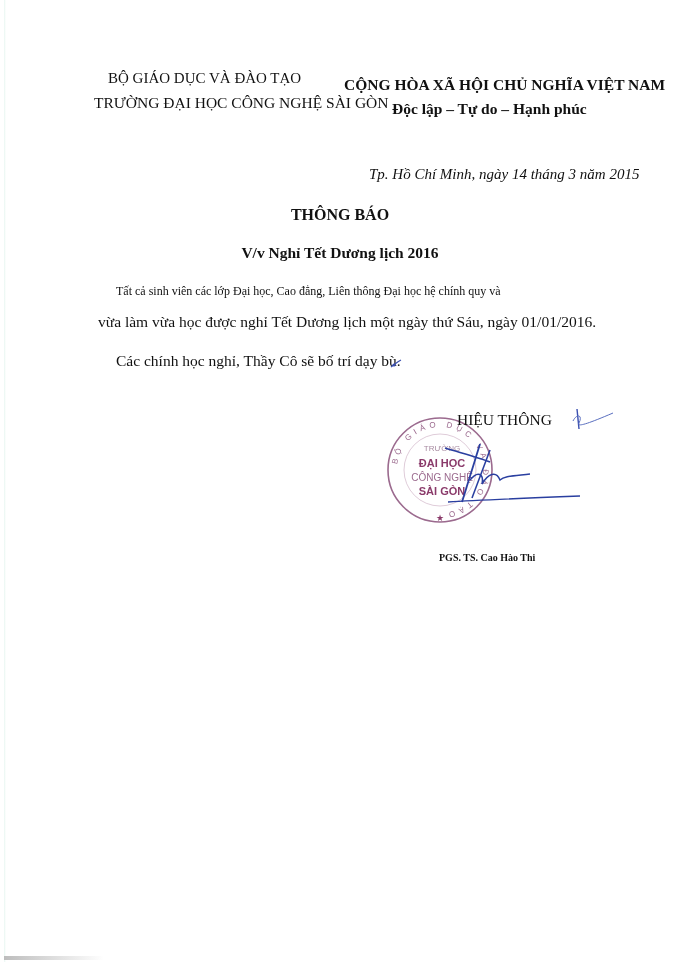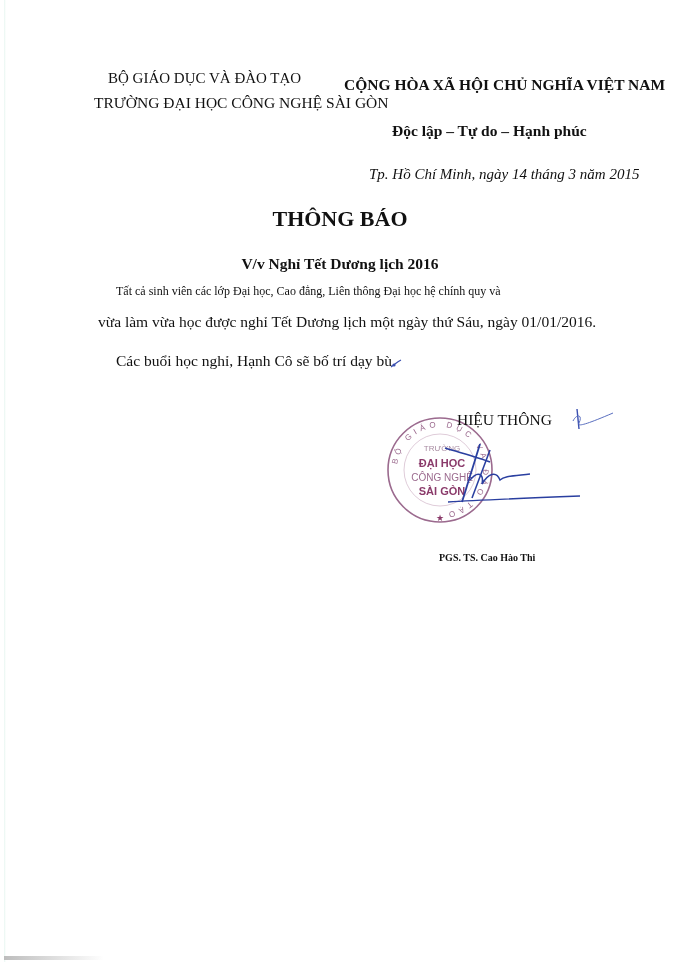--- a/index.html
+++ b/index.html
@@ -12,24 +12,24 @@
     background: linear-gradient(to right, #e8f6f1, #ffffff);
   }
   .scan-smudge {
     position: absolute; left: 4px; bottom: 2px; width: 100px; height: 4px;
     background: linear-gradient(to right, #bdbdbd, rgba(255,255,255,0));
   }
   .abs { position: absolute; white-space: nowrap; }
   .hdr-left-1 { left: 108px; top: 70px; font-size: 15px; }
   .hdr-left-2 { left: 94px; top: 94px; font-size: 15.5px; font-weight: normal; }
   .hdr-right-1 { left: 344px; top: 76px; font-size: 15.5px; font-weight: bold; text-align: right; }
-  .hdr-right-2 { left: 392px; top: 100px; font-size: 15.5px; font-weight: bold; margin-top: 22px; }
+  .hdr-right-2 { left: 392px; top: 100px; font-size: 15.5px; font-weight: bold; }
   .date-line { left: 369px; top: 166px; font-size: 15px; font-style: italic; }
-  .title { left: 0; width: 680px; top: 206px; text-align: center; font-size: 22px; font-weight: bold; }
-  .subtitle { left: 0; width: 680px; top: 244px; text-align: center; font-size: 15.5px; font-weight: bold; margin-top: 11px; }
+  .title { left: 0; width: 680px; top: 206px; text-align: center; font-size: 16px; font-weight: bold; }
+  .subtitle { left: 0; width: 680px; top: 244px; text-align: center; font-size: 15.5px; font-weight: bold; }
   .p1 { left: 116px; top: 284px; font-size: 12px; }
   .p2 { left: 98px; top: 313px; font-size: 15.5px; text-align: center; }
   .p3 { left: 116px; top: 352px; font-size: 15.5px; }
   .initial-mark { position: absolute; left: 389px; top: 356px; width: 14px; height: 14px; }
   .sign-title { left: 457px; top: 411px; font-size: 15.5px; }
   .signer-name { left: 439px; top: 552px; font-size: 10px; font-weight: bold; }
   .seal { position: absolute; left: 385px; top: 415px; width: 110px; height: 110px; }
   .signature { position: absolute; left: 440px; top: 440px; width: 160px; height: 80px; }
   .initial-small { position: absolute; left: 565px; top: 405px; width: 50px; height: 30px; }
 </style>
@@ -44,21 +44,21 @@
 <div class="abs hdr-right-1">CỘNG HÒA XÃ HỘI CHỦ NGHĨA VIỆT NAM</div>
 <div class="abs hdr-right-2">Độc lập – Tự do – Hạnh phúc</div>
 
 <div class="abs date-line">Tp. Hồ Chí Minh, ngày 14 tháng 3 năm 2015</div>
 
 <div class="abs title">THÔNG BÁO</div>
 <div class="abs subtitle">V/v Nghỉ Tết Dương lịch 2016</div>
 
 <div class="abs p1">Tất cả sinh viên các lớp Đại học, Cao đẳng, Liên thông Đại học hệ chính quy và</div>
 <div class="abs p2">vừa làm vừa học được nghỉ Tết Dương lịch một ngày thứ Sáu, ngày 01/01/2016.</div>
-<div class="abs p3">Các buổi học nghỉ, Hạnh Cô sẽ bố trí dạy bù.</div>
+<div class="abs p3">Các chính học nghỉ, Thầy Cô sẽ bố trí dạy bù.</div>
 
 <svg class="initial-mark" viewBox="0 0 14 14">
   <path d="M2 11 C5 9, 8 6, 12 4" stroke="#3a4fb0" stroke-width="1.2" fill="none"></path>
   <circle cx="5" cy="9" r="1.6" fill="#3a4fb0"></circle>
 </svg>
 
 <svg class="seal" viewBox="0 0 110 110">
   <defs>
     <path id="ringPath" d="M55,55 m-43,0 a43,43 0 1,1 86,0 a43,43 0 1,1 -86,0"></path>
   </defs>

